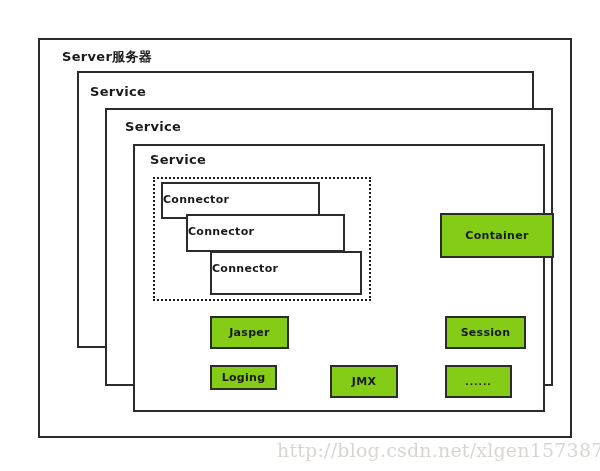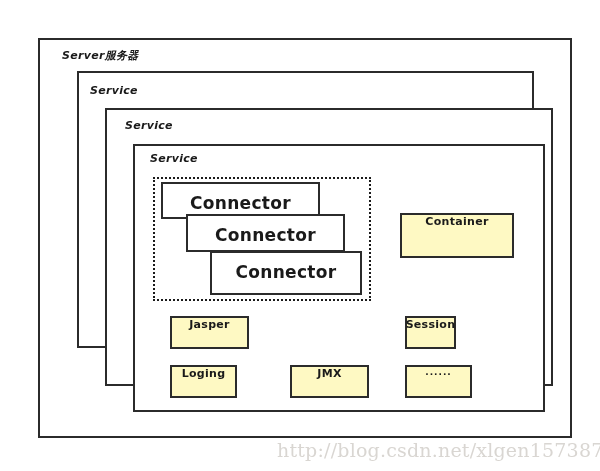--- a/index.html
+++ b/index.html
@@ -16,61 +16,62 @@
     overflow: hidden;
   }
   .frame {
     position: absolute;
     background: #ffffff;
     border: 2px solid #2b2b2b;
     box-sizing: border-box;
   }
   .frame-label {
     position: absolute;
-    font-size: 11px;
+    font-size: 13px;
     font-weight: bold;
     color: #1a1a1a;
     letter-spacing: 0.3px;
     white-space: nowrap;
-    font-style: italic;
   }
   .dotted-group {
     position: absolute;
     background: transparent;
     border: 2px dotted #1a1a1a;
     box-sizing: border-box;
   }
   .box {
     position: absolute;
-    background: #fef9c3;
+    background: #84cc16;
     border: 2px solid #2b2b2b;
     box-sizing: border-box;
     display: flex;
+    align-items: center;
     justify-content: center;
+    margin-left: 40px;
   }
   .box-label {
     font-size: 11px;
     font-weight: bold;
     color: #1a1a1a;
     letter-spacing: 0.3px;
     white-space: nowrap;
   }
   .connector-box {
     position: absolute;
     background: #ffffff;
     border: 2px solid #2b2b2b;
     box-sizing: border-box;
   }
   .connector-label {
     position: absolute;
     top: 9px;
     left: 0;
     right: 0;
-    text-align: center;
-    font-size: 17px;
+    text-align: left;
+    font-size: 11px;
     font-weight: bold;
     color: #1a1a1a;
     letter-spacing: 0.3px;
   }
   .watermark {
     position: absolute;
     left: 277px;
     top: 439px;
     font-family: "DejaVu Serif", "Liberation Serif", serif;
     font-size: 19px;
@@ -113,29 +114,29 @@
 
   <div class="box" style="left:400px; top:213px; width:114px; height:45px;">
     <span class="box-label">Container</span>
   </div>
 
   <div class="box" style="left:170px; top:316px; width:79px; height:33px;">
     <span class="box-label">Jasper</span>
   </div>
 
 
-  <div class="box" style="left:405px; top:316px; width:51px; height:33px;">
+  <div class="box" style="left:405px; top:316px; width:81px; height:33px;">
     <span class="box-label">Session</span>
   </div>
 
-  <div class="box" style="left:170px; top:365px; width:67px; height:33px;">
+  <div class="box" style="left:170px; top:365px; width:67px; height:25px;">
     <span class="box-label">Loging</span>
   </div>
 
-  <div class="box" style="left:290px; top:365px; width:79px; height:33px;">
+  <div class="box" style="left:290px; top:365px; width:68px; height:33px;">
     <span class="box-label">JMX</span>
   </div>
 
   <div class="box" style="left:405px; top:365px; width:67px; height:33px;">
     <span class="box-label" style="font-size:9px; letter-spacing:1px;">......</span>
   </div>
 
   <div class="watermark">http://blog.csdn.net/xlgen157387</div>
 
 </div>

